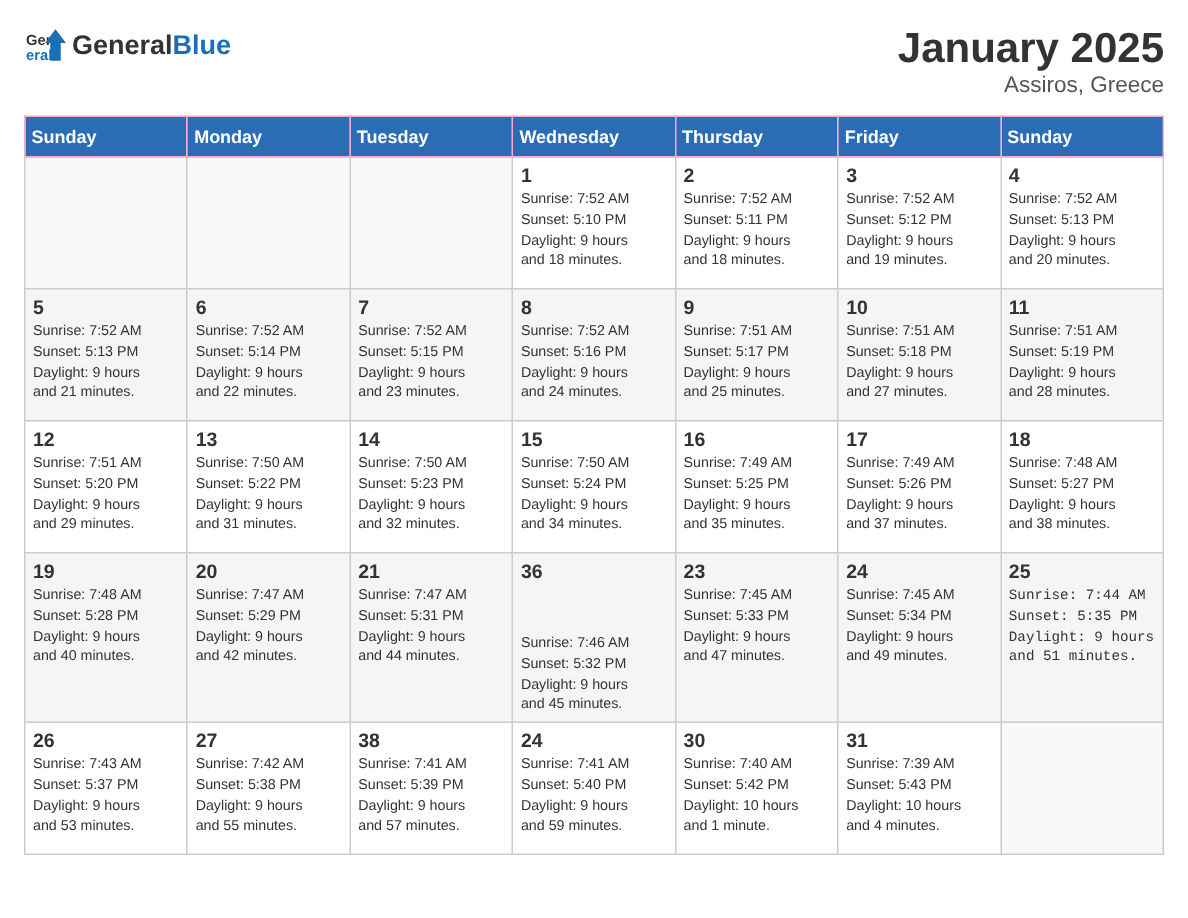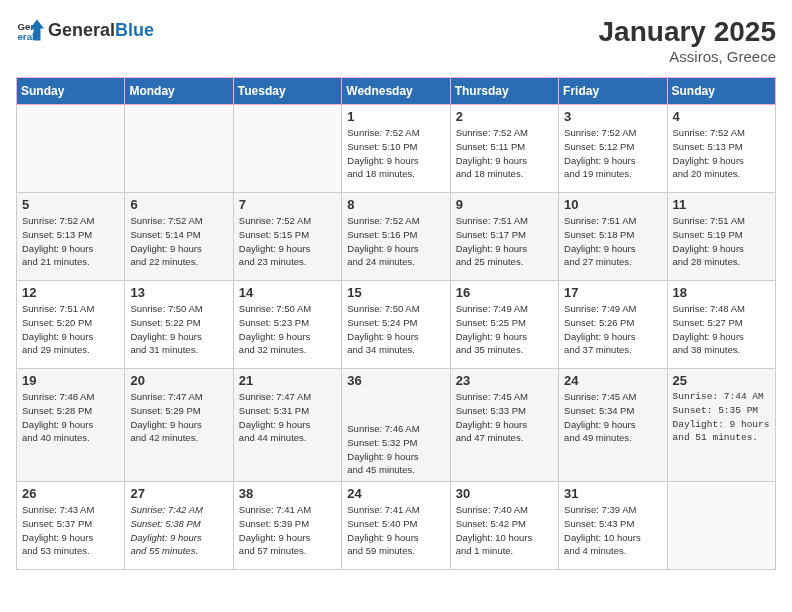--- a/index.html
+++ b/index.html
@@ -302,21 +302,21 @@
       <tr>
         <td>
           <span class="day-number">26</span>
           <div class="day-info" style="white-space: pre-line;">Sunrise: 7:43 AM
 Sunset: 5:37 PM
 Daylight: 9 hours
 and 53 minutes.</div>
         </td>
         <td>
           <span class="day-number">27</span>
-          <div class="day-info" style="white-space: pre-line; font-style: italic;">Sunrise: 7:42 AM
+          <div class="day-info" style="white-space: pre-line;">Sunrise: 7:42 AM
 Sunset: 5:38 PM
 Daylight: 9 hours
 and 55 minutes.</div>
         </td>
         <td>
           <span class="day-number">38</span>
           <div class="day-info" style="white-space: pre-line;">Sunrise: 7:41 AM
 Sunset: 5:39 PM
 Daylight: 9 hours
 and 57 minutes.</div>

